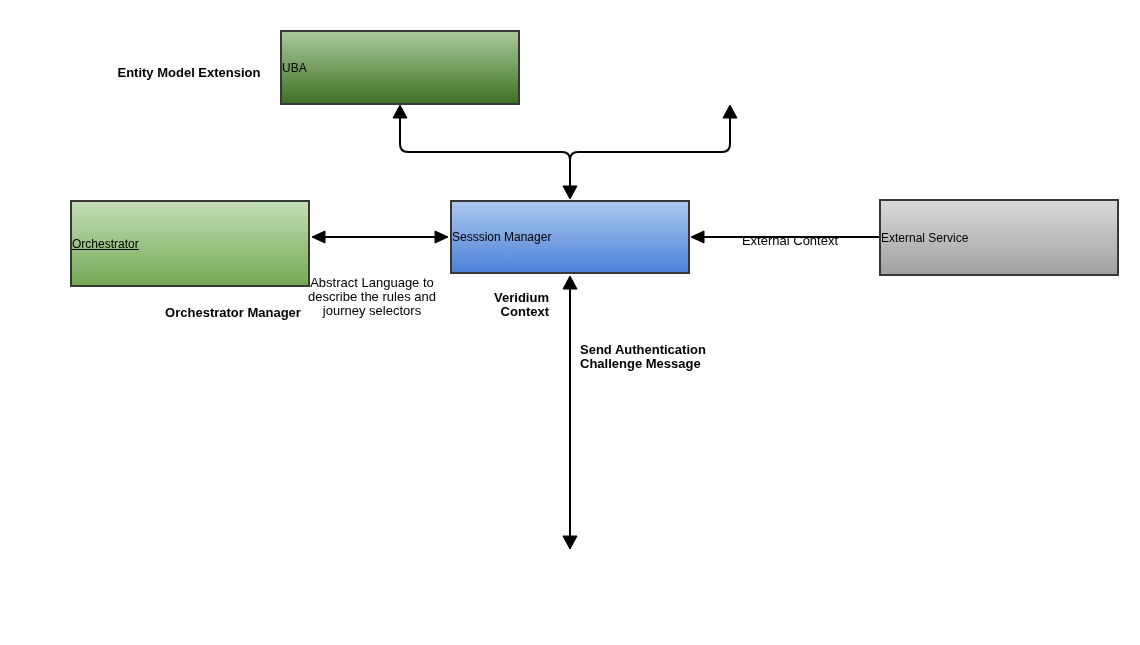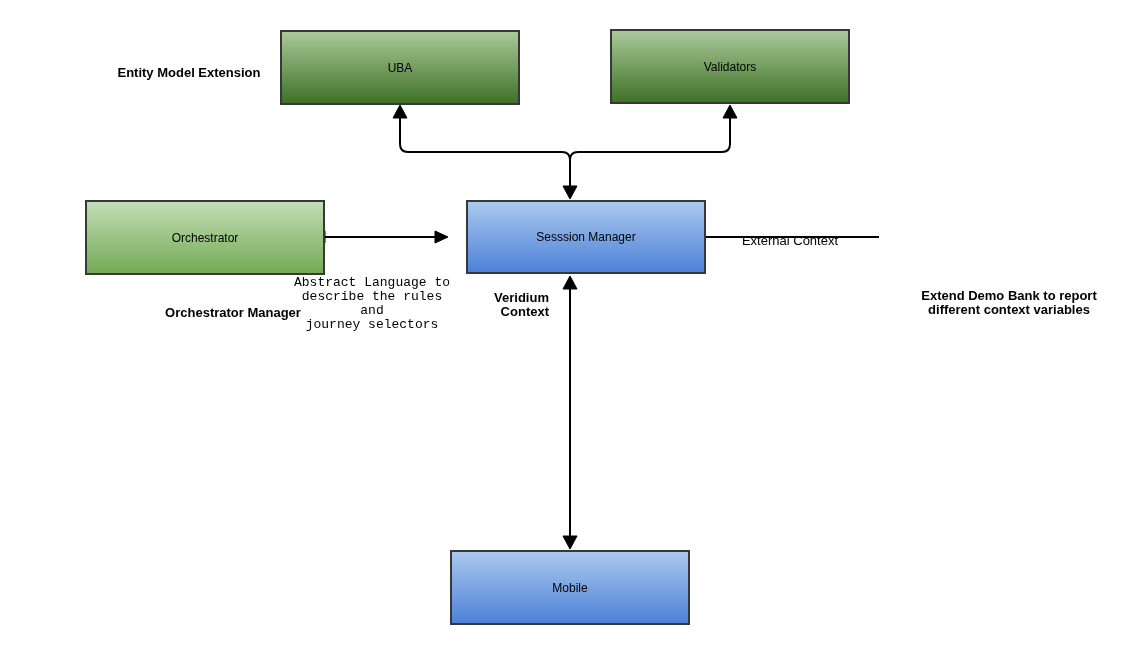--- a/index.html
+++ b/index.html
@@ -21,21 +21,20 @@
     top: 0;
     width: 1140px;
     height: 645px;
   }
   .node {
     position: absolute;
     box-sizing: border-box;
     border: 2px solid var(--border, #383838);
     display: flex;
     align-items: center;
-    justify-content: center;
     text-align: center;
     font-size: 12px;
     color: var(--text, #000000);
   }
   .node.green-dark {
     background: linear-gradient(to bottom, var(--green-dark-top, #aac99b), var(--green-dark-bottom, #3f7226));
   }
   .node.green-light {
     background: linear-gradient(to bottom, var(--green-light-top, #c3ddb5), var(--green-light-bottom, #74aa55));
   }
@@ -87,48 +86,45 @@
 
     <line class="edge-line" x1="570" y1="288" x2="570" y2="537"></line>
     <polygon class="arrow-head" points="570,276 563,289 577,289"></polygon>
     <polygon class="arrow-head" points="570,549 563,536 577,536"></polygon>
   </svg>
 
   <div class="node green-dark" style="left:280px; top:30px; width:240px; height:75px;">
     <span>UBA</span>
   </div>
 
-  <div class="node green-dark" style="left:610px; top:29px; width:240px; height:75px;">
-    <span>Validators</span>
-  </div>
 
-  <div class="node green-light" style="left:85px; top:200px; width:240px; height:75px;">
+  <div class="node green-light" style="left:70px; top:200px; width:240px; height:87px;text-decoration:underline;">
     <span>Orchestrator</span>
   </div>
 
-  <div class="node blue" style="left:450px; top:200px; width:240px; height:74px;margin-left:16px;">
+  <div class="node blue" style="left:450px; top:200px; width:240px; height:74px;">
     <span>Sesssion Manager</span>
   </div>
 
+  <div class="node gray" style="left:879px; top:199px; width:240px; height:77px;">
+    <span>External Service</span>
+  </div>
 
-  <div class="node blue" style="left:450px; top:550px; width:240px; height:75px;">
-    <span>Mobile</span>
-  </div>
 
   <div class="label bold center" style="left:89px; top:66px; width:200px;">Entity Model Extension</div>
 
   <div class="label bold center" style="left:133px; top:306px; width:200px;">Orchestrator Manager</div>
 
-  <div class="label center" style="left:292px; top:276px; width:160px;font-family:Liberation Mono, monospace;">Abstract Language to
+  <div class="label center" style="left:292px; top:276px; width:160px;">Abstract Language to
 describe the rules and
 journey selectors</div>
 
   <div class="label bold center" style="left:449px; top:291px; width:100px;text-align:right;">Veridium
 Context</div>
 
   <div class="label center" style="left:710px; top:234px; width:160px;">External Context</div>
 
-  <div class="label bold center" style="left:899px; top:289px; width:220px;">Extend Demo Bank to report
-different context variables</div>
 
+  <div class="label bold" style="left:580px; top:343px; width:200px;">Send Authentication
+Challenge Message</div>
 
 
 </div>
 
 </body></html>

